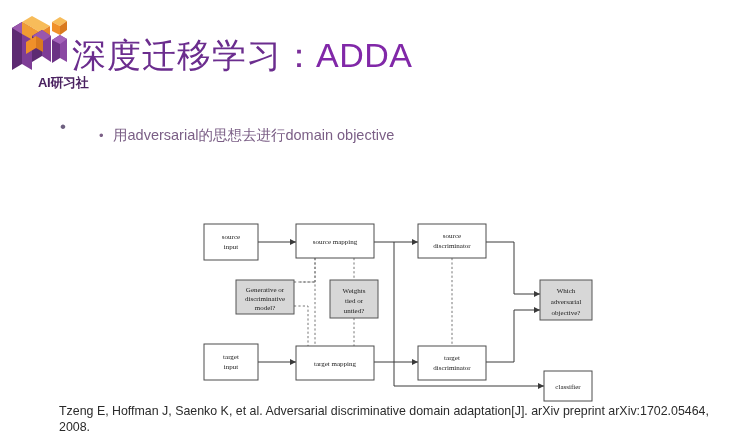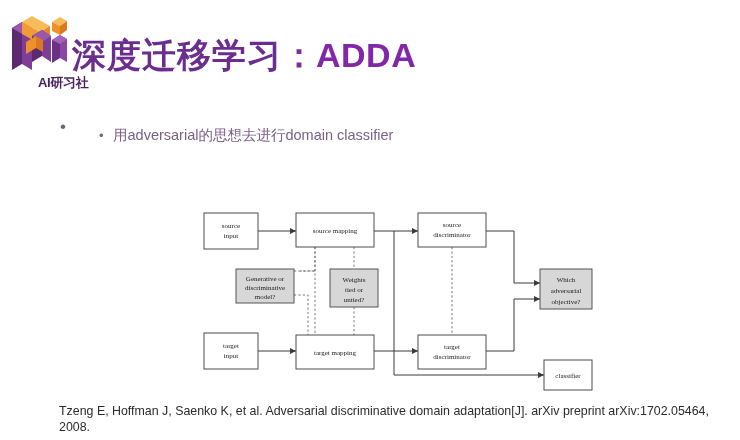--- a/index.html
+++ b/index.html
@@ -40,21 +40,21 @@
     letter-spacing: -0.3px;
     font-family: "Liberation Sans", sans-serif;
     white-space: nowrap;
     margin-left: 32px;
   }
   #slide-title {
     position: absolute;
     left: 72px;
     top: 33px;
     font-size: 34px;
-    font-weight: bold;
+    font-weight: normal;
     white-space: nowrap;
     line-height: 44px;
     font-family: "Liberation Sans", sans-serif;
   }
   #slide-title .title-cn { color: #6b2d8e; letter-spacing: 1px; }
   #slide-title .title-colon { color: #7b2f9a; }
   #slide-title .title-en { color: #8128a8; letter-spacing: 0.5px; }
 
   
   #bullet-list {
@@ -95,21 +95,21 @@
     top: 0;
     font-size: 13px;
     line-height: 19px;
     color: #7b5f86;
   }
 
   
   #figure-diagram {
     position: absolute;
     left: 196px;
-    top: 205px;
+    top: 216px;
     width: 400px;
     height: 190px;
   }
   #figure-diagram svg { display: block; }
   .dgm-box-fill-plain { fill: #ffffff; stroke: #4d4d4d; stroke-width: 1; }
   .dgm-box-fill-gray  { fill: #d7d7d7; stroke: #555555; stroke-width: 1; }
   .dgm-line { stroke: #3a3a3a; stroke-width: 1; fill: none; }
   .dgm-line-dashed { stroke: #777777; stroke-width: 1; fill: none; stroke-dasharray: 2.2 2.2; }
   .dgm-text {
     font-family: "Liberation Serif", serif;
@@ -170,21 +170,21 @@
   </div>
 
 </div>
 
 <div id="bullet-list">
   <div class="bullet-l1">
     <span class="dot">•</span>
   </div>
   <div class="bullet-l2">
     <span class="dot">•</span>
-    <span>用adversarial的思想去进行domain classifier</span>
+    <span>用adversarial的思想去进行domain objective</span>
   </div>
 </div>
 
 <div id="figure-diagram">
   <svg width="400" height="190" viewBox="0 0 400 190" xmlns="http://www.w3.org/2000/svg">
 
     <path class="dgm-line" d="M62,26 H100"></path>
     <polygon points="100,26 94,23 94,29" fill="#3a3a3a"></polygon>
 
     <path class="dgm-line" d="M178,26 H222"></path>

